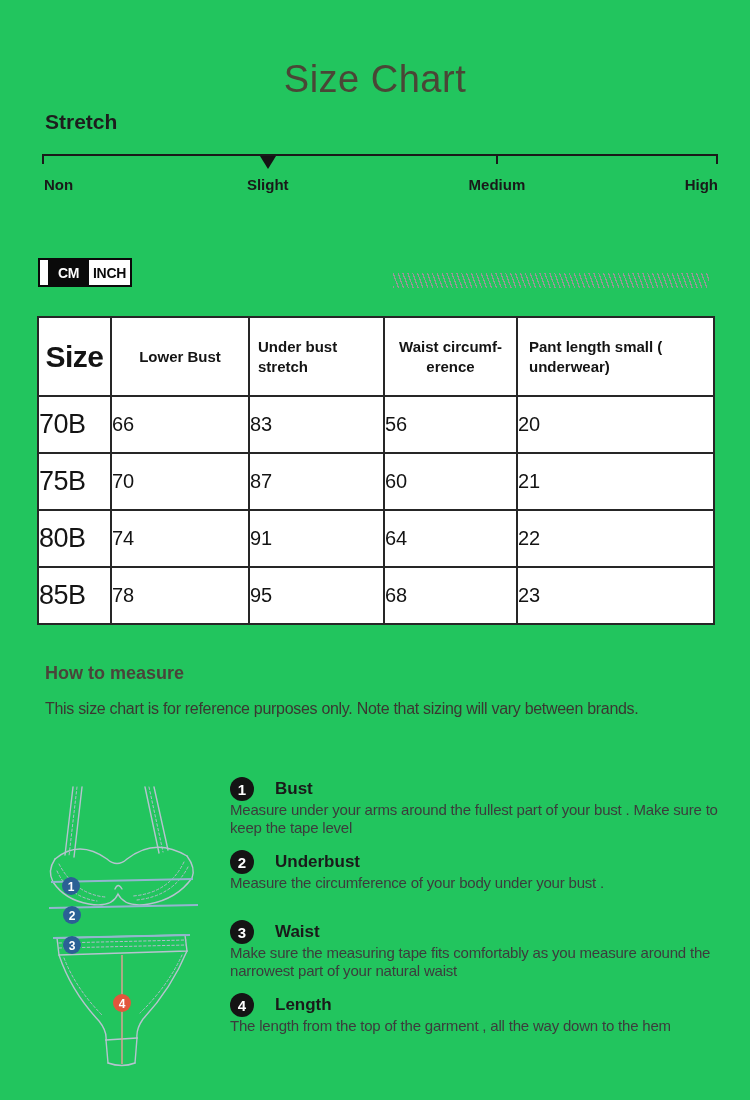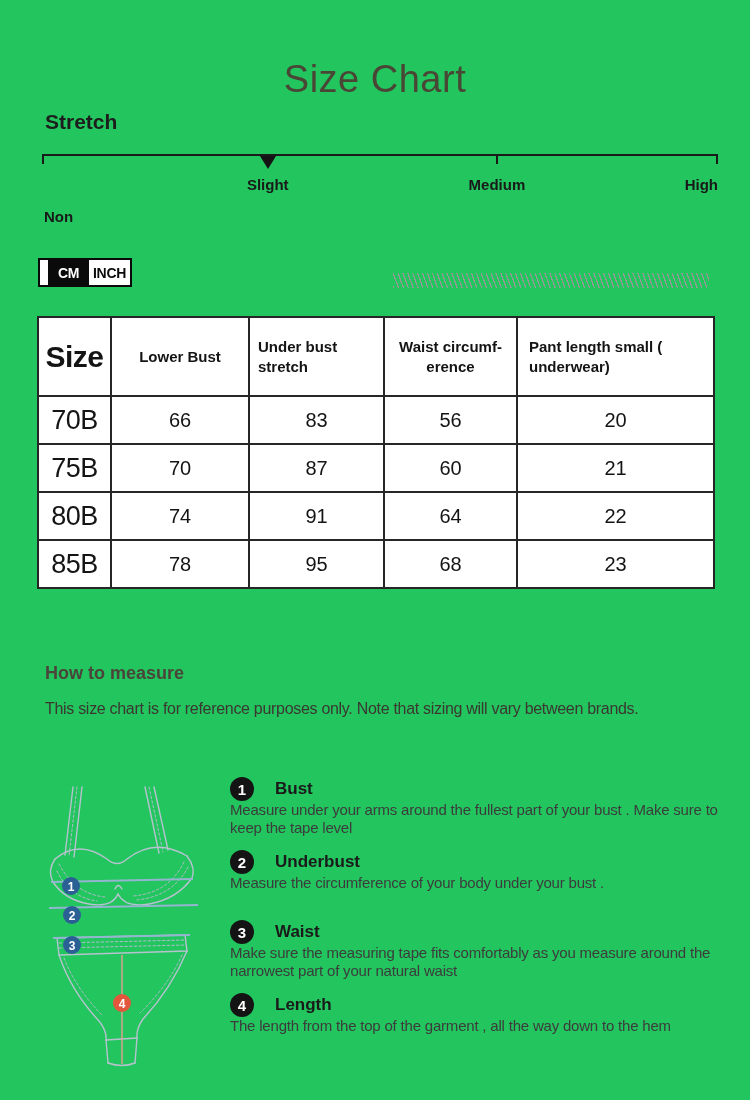--- a/index.html
+++ b/index.html
@@ -17,41 +17,41 @@
   .slider { position:absolute; left:42px; top:154px; width:676px; height:2px; background:#1a1a1a; }
   .slider .tick { position:absolute; top:0; width:2px; height:10px; background:#1a1a1a; }
   .tick-left { left:0; }
   .tick-medium { left:calc(67.3% - 1px); }
   .tick-right { right:0; }
   .slider-pointer { position:absolute; left:33.4%; top:2px; transform:translateX(-50%);
                     width:0; height:0; border-left:8px solid transparent; border-right:8px solid transparent;
                     border-top:13px solid #141414; }
   .slider-labels { position:absolute; left:42px; top:176px; width:676px; height:20px; }
   .slider-labels span { position:absolute; font-size:15px; font-weight:700; color:#191919; white-space:nowrap; }
-  .lvl-0 { left:2px;margin-top:32px; }
+  .lvl-0 { left:2px; }
   .lvl-1 { left:33.4%; transform:translateX(-50%); }
   .lvl-2 { left:67.3%; transform:translateX(-50%); }
   .lvl-3 { right:0; }
 
   
   .unit-toggle { position:absolute; left:38px; top:258px; display:flex; border:2px solid #0a0a0a; background:#fff;padding-left:8px; }
   .unit-btn { width:41px; height:25px; display:flex; align-items:center; justify-content:center;
               font-size:14px; font-weight:700; letter-spacing:-0.3px; cursor:pointer; }
   .unit-cm { background:#0a0a0a; color:#ffffff; }
   .unit-inch { background:#ffffff; color:#0a0a0a; }
 
   
   .hatch { position:absolute; left:393px; top:273px; width:316px; height:15px;
            background:repeating-linear-gradient(70deg, #979797 0, #979797 1.2px, transparent 1.2px, transparent 4.6px); }
 
   
   .size-table { position:absolute; left:37px; top:316px; width:676px; border-collapse:collapse; table-layout:fixed; }
   .size-table th, .size-table td { border:2px solid #262626; color:#141414; background:#fff; }
   .size-table th { height:79px; font-size:15px; font-weight:700; text-align:center; line-height:1.3; padding:16px 6px; }
-  .size-table td { height:48px; text-align:center; vertical-align:middle; font-size:20px; font-weight:400; }
+  .size-table td { height:57px; text-align:left; vertical-align:middle; font-size:20px; font-weight:400; }
   .th-size { font-size:30px !important; letter-spacing:-0.5px; }
   .th-left { text-align:left !important; padding-left:8px !important; }
   .th-pad  { text-align:left !important; padding-left:11px !important; }
   .td-size { font-size:27px !important; letter-spacing:-0.5px; }
 
   
   .htm-heading { position:absolute; left:45px; top:663px; font-size:18px; font-weight:700; color:#4a443a; }
   .htm-note { position:absolute; left:45px; top:700px; font-size:16px; color:#3b3731;
               letter-spacing:-0.3px; white-space:nowrap; }
 

